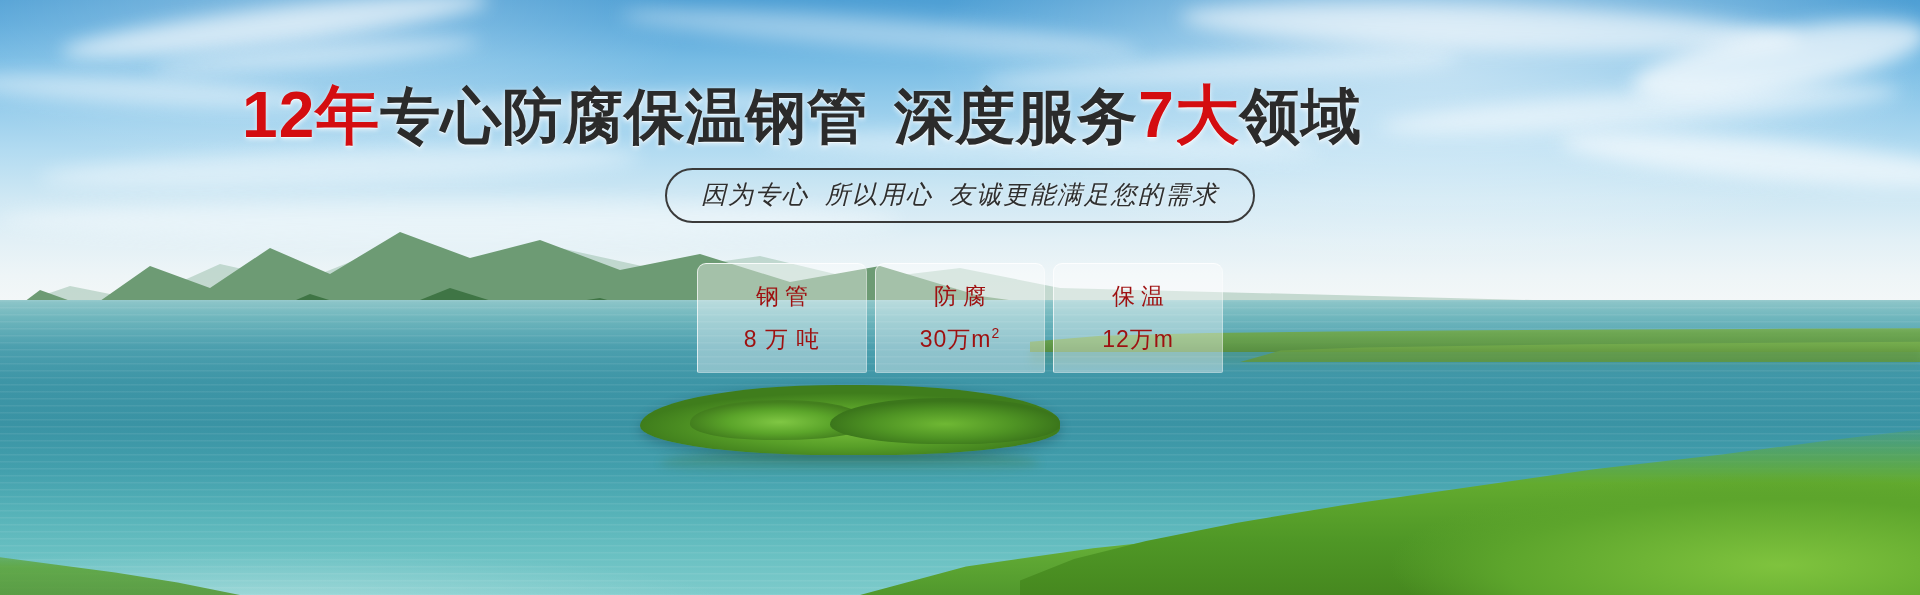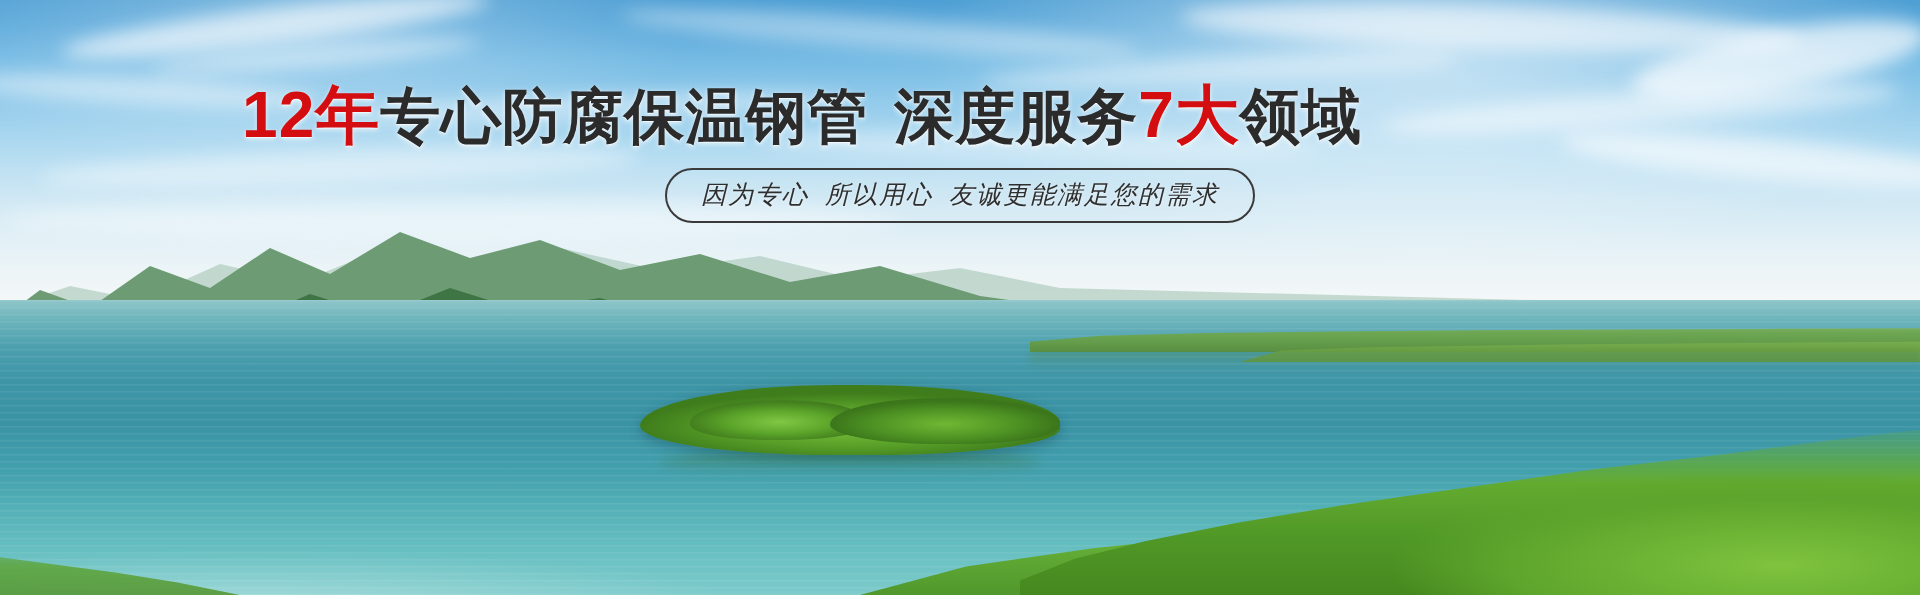--- a/index.html
+++ b/index.html
@@ -298,15 +298,33 @@
     <div class="headline">
       <span class="hl-red">12年</span><span>专心防腐保温钢管</span><span class="hl-gap"></span><span>深度服务</span><span class="hl-red">7</span><span class="hl-red">大</span><span>领域</span>
     </div>
 
     <div class="subtitle-wrap">
       <div class="subtitle">
         <span>因为专心</span><span class="sp"></span><span>所以用心</span><span class="sp"></span><span>友诚更能满足您的需求</span>
       </div>
     </div>
 
+    <div class="cards">
+
+      <div class="card">
+        <div class="card-label">钢管</div>
+        <div class="card-value"><span>8 万 吨</span></div>
+      </div>
+
+      <div class="card">
+        <div class="card-label">防腐</div>
+        <div class="card-value"><span>30万m</span><sup>2</sup></div>
+      </div>
+
+      <div class="card">
+        <div class="card-label">保温</div>
+        <div class="card-value"><span>12万m</span></div>
+      </div>
+
+    </div>
 
   </div>
 </div>
 
 </body></html>

